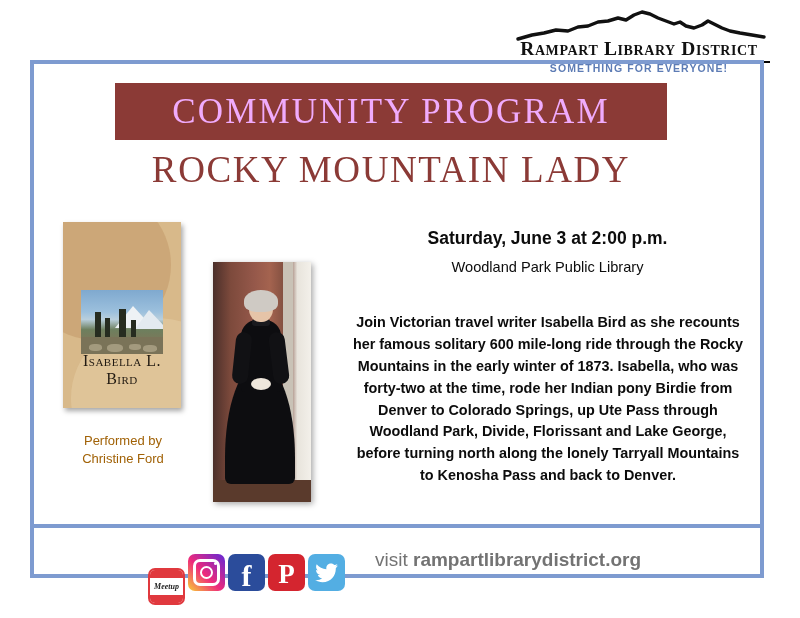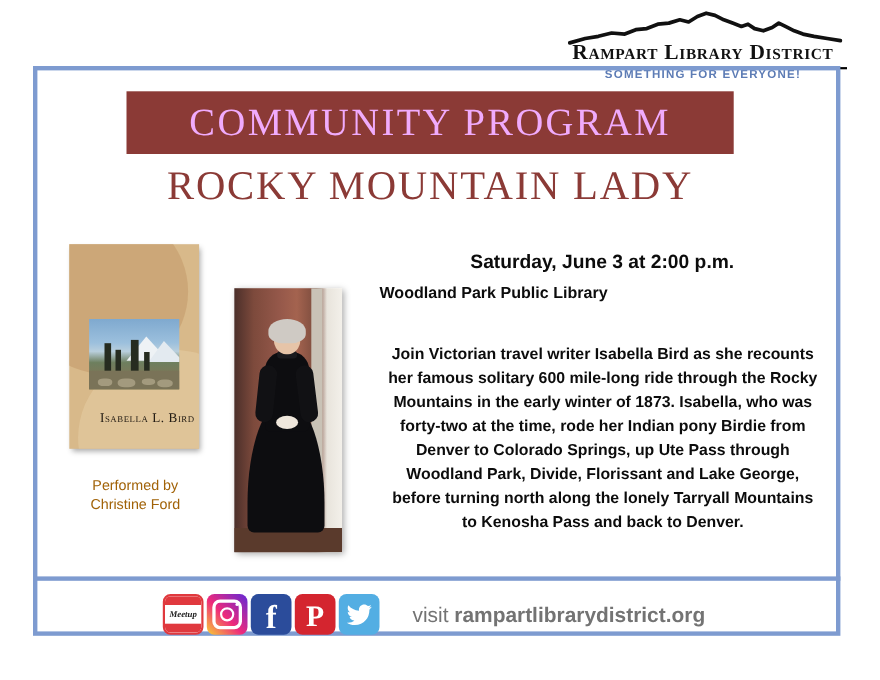--- a/index.html
+++ b/index.html
@@ -122,23 +122,23 @@
     position:absolute;left:0;bottom:0;width:82px;height:17px;
     background:#7a7358;
   }
   .rock{position:absolute;background:#a39a7e;border-radius:40%;}
   .r1{left:8px;bottom:3px;width:13px;height:7px;}
   .r2{left:26px;bottom:2px;width:16px;height:8px;}
   .r3{left:48px;bottom:4px;width:12px;height:6px;}
   .r4{left:62px;bottom:2px;width:14px;height:7px;}
   .book-author{
     position:absolute; left:4px; bottom:20px; width:110px;
-    text-align:right;
-    font-family:"Liberation Serif", serif;
-    font-size:12px; letter-spacing:.5px;
+    text-align:center;
+    font-family:"Liberation Serif", serif;
+    font-size:16px; letter-spacing:.5px;
     color:#211a12; font-variant:small-caps;
   }
 
   .performer{
     position:absolute; left:48px; top:432px; width:150px;
     text-align:center;
     font-size:13px; line-height:1.42; color:#a16207;
   }
 
   
@@ -195,40 +195,41 @@
 
   
   .event-date{
     position:absolute; left:345px; top:228px; width:405px;
     text-align:center;
     font-size:17.5px; font-weight:bold; color:#0c0c0c;
     white-space:nowrap;
   }
   .event-place{
     position:absolute; left:345px; top:259px; width:405px;
-    font-size:14.6px; font-weight:bold; color:#0c0c0c;
+    text-align:center;
+    font-size:14.6px; font-weight:normal; color:#0c0c0c;
   }
   .description{
     position:absolute; left:348px; top:312px; width:400px;
     text-align:center;
     font-size:14.4px; font-weight:bold; line-height:1.52;
     color:#0c0c0c;
   }
   .social{
     position:absolute; left:148px; top:540px;
     display:flex; gap:3px; align-items:center;
   }
   .sicon{
     width:37px;height:37px;border-radius:7px;
     display:flex;align-items:center;justify-content:center;
     position:relative;overflow:hidden;
     font-weight:bold;color:#fff;
   }
   .ic-meetup{
-    background:#ffffff; border:2px solid #e0393e; box-sizing:border-box;
+    background:#ffffff; border:2px solid #e0393e; box-sizing:border-box;margin-top:28px;
   }
   .ic-meetup::before{
     content:""; position:absolute; left:0; top:0; width:100%; height:8px;
     background:#e0393e;
   }
   .ic-meetup::after{
     content:""; position:absolute; left:0; bottom:0; width:100%; height:8px;
     background:#e0393e;
   }
   .meetup-word{

